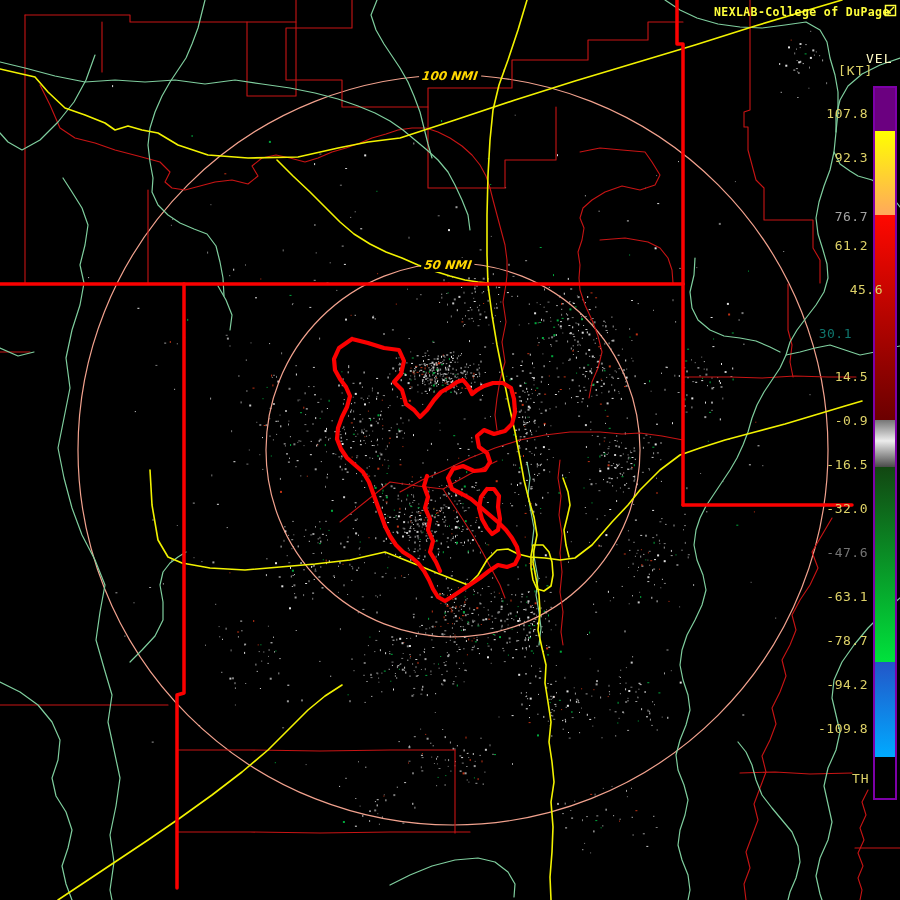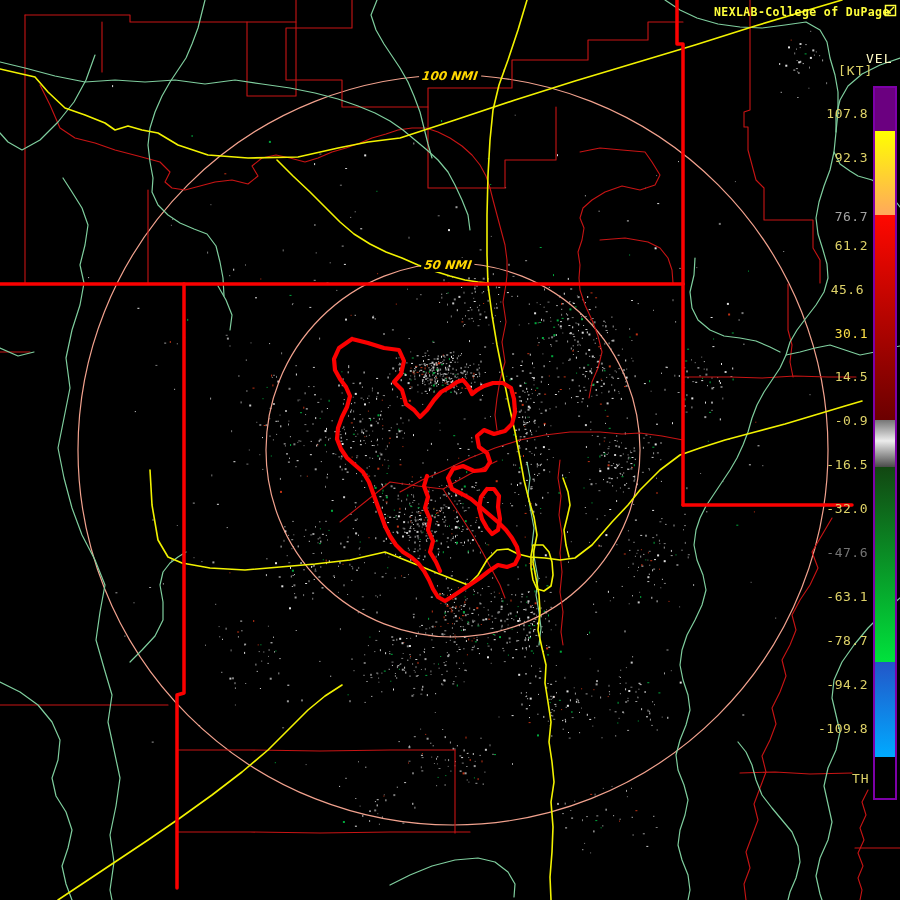--- a/index.html
+++ b/index.html
@@ -2892,22 +2892,22 @@
   <div class="abs scale-txt" style="left: 838px; top: 63px; color: rgb(222, 210, 104);">[KT]</div>
 
   <div id="colorbar" style="left: 873px; top: 86px; width: 20px; height: 710px; border: 2px solid rgb(125, 0, 168);">
     <div class="bar-inner" style="background: linear-gradient(rgb(107, 0, 128) 0%, rgb(107, 0, 128) 6.05%, rgb(255, 255, 0) 6.06%, rgb(255, 168, 92) 17.9%, rgb(255, 8, 0) 17.91%, rgb(107, 0, 0) 46.8%, rgb(120, 120, 120) 46.81%, rgb(236, 236, 236) 49.7%, rgb(74, 74, 74) 53.4%, rgb(18, 71, 18) 53.41%, rgb(0, 226, 60) 80.8%, rgb(35, 86, 200) 80.81%, rgb(0, 170, 255) 94.2%, rgb(0, 0, 0) 94.21%, rgb(0, 0, 0) 100%);"></div>
   </div>
   <div id="ticks">
       <div class="tick" style="right: 32px; top: 106px; color: rgb(222, 210, 104);">107.8</div>
       <div class="tick" style="right: 32px; top: 149.9px; color: rgb(222, 210, 104);">92.3</div>
       <div class="tick" style="right: 32px; top: 209px; color: #a3a3a3;">76.7</div>
       <div class="tick" style="right: 32px; top: 237.7px; color: rgb(222, 210, 104);">61.2</div>
-      <div class="tick" style="right: 36px; top: 281.6px; color: rgb(222, 210, 104);">45.6</div>
-      <div class="tick" style="right: 32px; top: 325.5px; color: #fde047;">30.1</div>
+      <div class="tick" style="right: 17px; top: 281.6px; color: rgb(222, 210, 104);">45.6</div>
+      <div class="tick" style="right: 48px; top: 325.5px; color: #0f766e;">30.1</div>
       <div class="tick" style="right: 32px; top: 369.4px; color: rgb(222, 210, 104);">14.5</div>
       <div class="tick" style="right: 32px; top: 413.3px; color: rgb(222, 210, 104);">-0.9</div>
       <div class="tick" style="right: 32px; top: 457.2px; color: rgb(222, 210, 104);">-16.5</div>
       <div class="tick" style="right: 32px; top: 501.1px; color: rgb(222, 210, 104);">-32.0</div>
       <div class="tick" style="right: 32px; top: 545px; color: #737373;">-47.6</div>
       <div class="tick" style="right: 32px; top: 588.9px; color: rgb(222, 210, 104);">-63.1</div>
       <div class="tick" style="right: 32px; top: 632.8px; color: rgb(222, 210, 104);">-78.7</div>
       <div class="tick" style="right: 32px; top: 676.7px; color: rgb(222, 210, 104);">-94.2</div>
       <div class="tick" style="right: 32px; top: 720.6px; color: rgb(222, 210, 104);">-109.8</div>
     </div>

